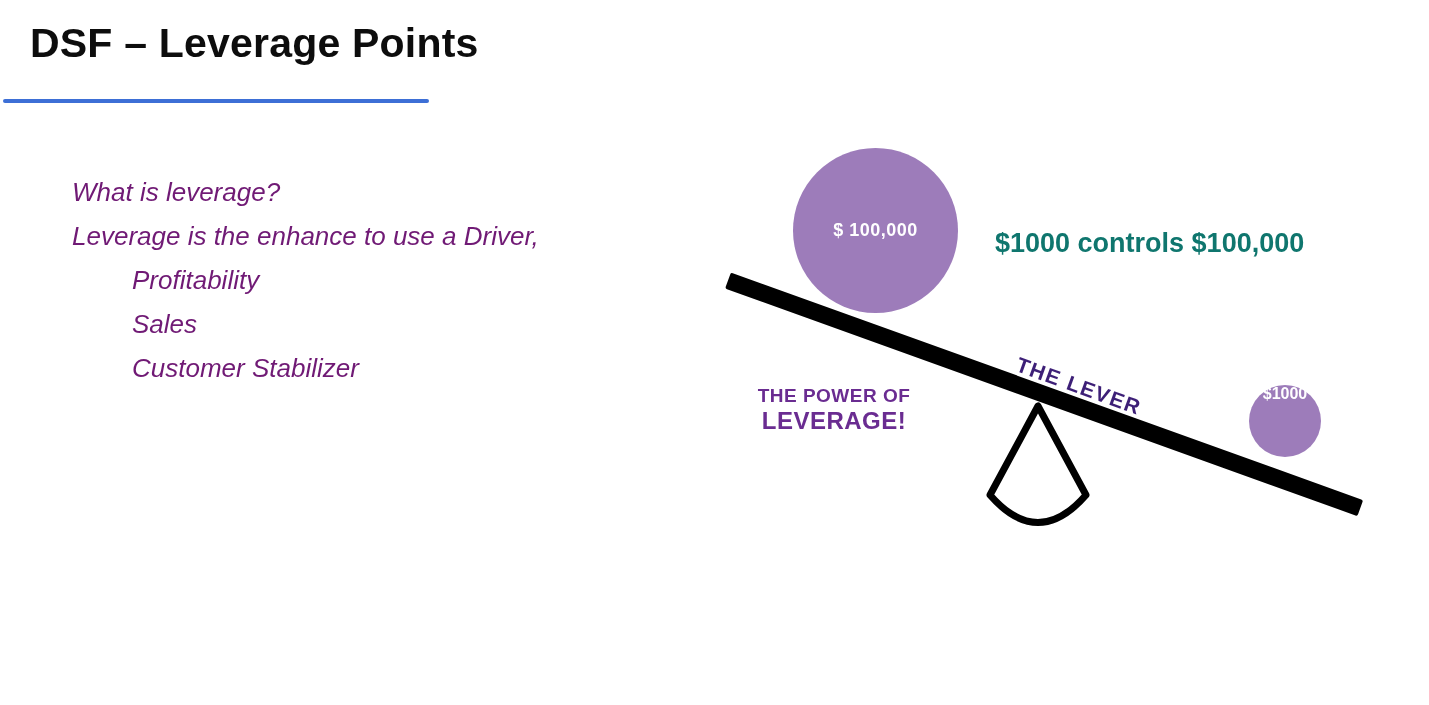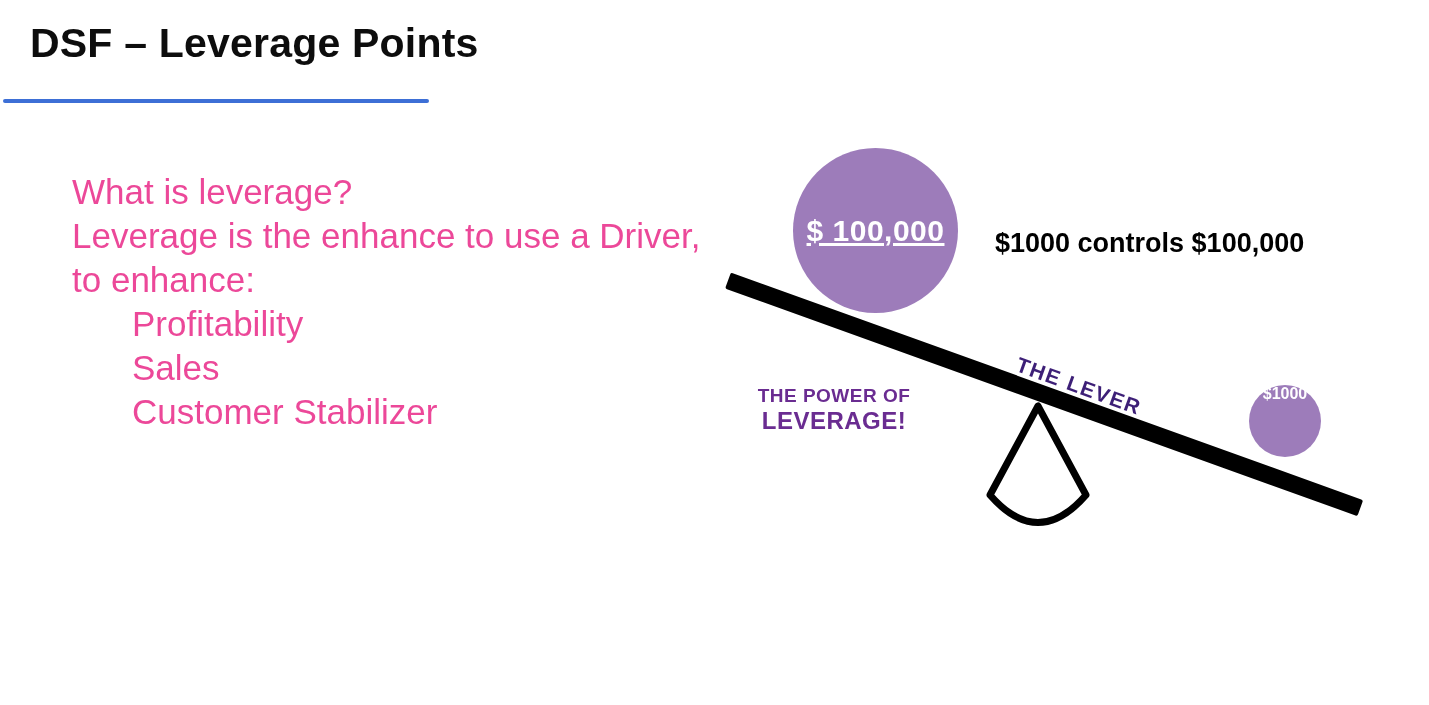--- a/index.html
+++ b/index.html
@@ -20,21 +20,21 @@
   }
   .title-rule{
     position:absolute;left:3px;top:99px;
     width:426px;height:4px;
     background:#3d6fd6;border-radius:2px;
   }
 
   
   .body-text{
     position:absolute;left:72px;top:170px;
-    font-size:35px;line-height:44px;color:#ec4899;
+    font-size:26px;line-height:44px;color:#701a75;font-style:italic;
   }
   .body-line{white-space:nowrap;}
   .body-list{margin-left:60px;}
 
   
   .diagram{position:absolute;left:0;top:0;width:1429px;height:705px;}
 
   .lever-bar{
     position:absolute;left:728px;top:272px;
     width:672px;height:17px;background:#000;
@@ -43,37 +43,37 @@
   }
 
   .big-circle{
     position:absolute;left:793px;top:148px;
     width:165px;height:165px;border-radius:50%;
     background:#9d7cba;
     display:flex;align-items:center;justify-content:center;
     z-index:2;
   }
   .big-circle .label{
-    color:#ffffff;font-weight:bold;font-size:30px;letter-spacing:0.5px;text-decoration:underline;
+    color:#ffffff;font-weight:bold;font-size:18px;letter-spacing:0.5px;
   }
 
   .small-circle{
     position:absolute;left:1249px;top:385px;
     width:72px;height:72px;border-radius:50%;
     background:#9d7cba;
     display:flex;align-items:flex-start;justify-content:center;
     z-index:2;
   }
   .small-circle .label{
     color:#ffffff;font-weight:bold;font-size:16px;
   }
 
   .controls-caption{
     position:absolute;left:995px;top:228px;
-    font-size:27px;font-weight:bold;color:#000000;
+    font-size:27px;font-weight:bold;color:#0f766e;
     white-space:nowrap;z-index:2;
   }
 
   .lever-label{
     position:absolute;left:1017px;top:352px;
     font-size:21px;font-weight:bold;color:#3d1f77;
     letter-spacing:1.5px;white-space:nowrap;
     transform:rotate(19.8deg);transform-origin:left center;
     z-index:2;
   }
@@ -94,21 +94,20 @@
 <body>
 
 <div class="slide">
 
   <div class="title">DSF – Leverage Points</div>
   <div class="title-rule"></div>
 
   <div class="body-text">
     <div class="body-line">What is leverage?</div>
     <div class="body-line">Leverage is the enhance to use a Driver,</div>
-    <div class="body-line">to enhance:</div>
     <div class="body-list">
       <div class="body-line">Profitability</div>
       <div class="body-line">Sales</div>
       <div class="body-line">Customer Stabilizer</div>
     </div>
   </div>
 
   <div class="diagram">
 
     <div class="lever-bar"></div>

